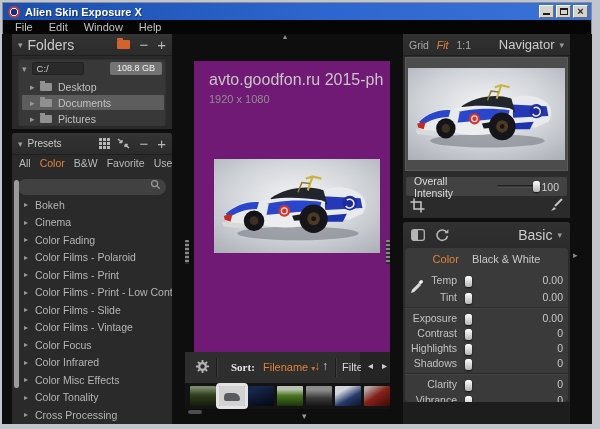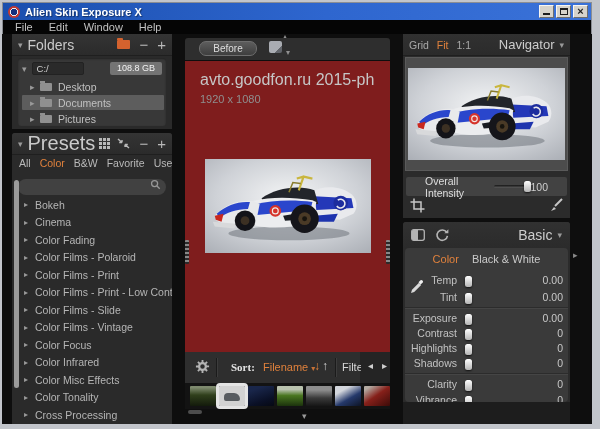--- a/index.html
+++ b/index.html
@@ -57,21 +57,21 @@
   .vscroll{position:absolute;left:2px;top:47px;width:5px;height:208px;background:#9b9b9b;border-radius:2.5px;}
   
   #center{position:absolute;left:183px;top:0;width:205px;height:390px;}
   .uptri{position:absolute;top:-1px;left:98px;color:#8f8f8f;font-size:8px;line-height:8px;}
   .ctoolbar{position:absolute;left:0;right:0;top:4px;height:22px;background:#2e2e2e;border-radius:3px 3px 0 0;}
   .beforebtn{position:absolute;left:14px;top:3px;width:58px;height:15px;border-radius:7px;
     background:linear-gradient(#5d5d5d,#3e3e3e);border:1px solid #6e6e6e;color:#ddd;font-size:10px;text-align:center;line-height:13px;}
   .markicon{position:absolute;left:84px;top:3px;width:13px;height:12px;border-radius:2px;
     background:linear-gradient(135deg,#a9acb2 68%,#62656b 68%);}
   .markicon::after{content:"▾";position:absolute;right:-8px;bottom:-4px;color:#8f8f8f;font-size:8px;}
-  .preview{position:absolute;left:0;right:0;top:27px;height:291px;background:#7f1d1d;}
+  .preview{position:absolute;left:9px;right:0;top:27px;height:291px;background:#701a75;}
   .phototitle{position:absolute;left:15px;top:10px;color:#c6c6c6;font-size:16px;white-space:nowrap;}
   .photodims{position:absolute;left:15px;top:32px;color:#8f8f8f;font-size:11px;}
   .mainphoto{position:absolute;left:20px;top:98px;width:166px;height:94px;}
   .grip{position:absolute;top:206px;width:4px;height:24px;background:repeating-linear-gradient(#888 0 2px,#2a2a2a 2px 4px);border-radius:1px;}
   .gripL{left:0;} .gripR{left:201px;}
   .btoolbar{position:absolute;left:0;right:0;top:318px;height:31px;
     background:linear-gradient(to right,#2e2e2e 0,#2e2e2e 175px,#242424 175px);}
   .vsep{position:absolute;top:6px;width:1px;height:19px;background:#1b1b1b;box-shadow:1px 0 0 #3c3c3c;}
   .sortlbl{position:absolute;left:46px;top:9px;color:#e2e2e2;font-size:11px;font-weight:bold;font-family:Liberation Serif, serif;}
   .sortval{position:absolute;left:78px;top:9px;color:#e0813c;font-size:11px;}
@@ -92,25 +92,25 @@
   .t4{background:linear-gradient(#b9c2ae 18%,#49761f 48%,#1c330d);}
   .t5{background:linear-gradient(#8d8d8d 20%,#3a3a3a 60%,#161616);}
   .t6{background:linear-gradient(150deg,#d3d6dc 25%,#25396b 60%,#0d1425);}
   .t7{background:linear-gradient(145deg,#b3aaa2 12%,#86201a 48%,#3c0b08);}
   .hpill{position:absolute;left:3px;top:376px;width:14px;height:4px;background:#4d4d4d;border-radius:2px;}
   .dntri{position:absolute;left:117px;top:377px;color:#9a9a9a;font-size:9px;}
   
   #right{position:absolute;left:401px;top:0;width:167px;height:390px;}
   .navpanel{position:absolute;left:0;right:0;top:0;height:184px;background:#2b2b2b;border-radius:3px 3px 0 0;}
   .modes{display:flex;gap:8px;font-size:10.5px;color:#a8a8a8;}
-  .mode.on{color:#e0813c;}
+  .mode.on{color:#e0813c;font-style:italic;}
   .rtitle{margin-left:auto;color:#cdcdcd;font-size:13px;}
   .navbox{position:absolute;left:2px;right:2px;top:23px;height:114px;background:#4c4c4c;box-shadow:inset 0 0 0 1px #5a5a5a;}
   .navphoto{position:absolute;left:3px;right:3px;top:11px;height:92px;}
-  .introw{position:absolute;left:3px;right:3px;top:143px;height:19px;background:#424242;border-radius:2px;display:flex;align-items:center;padding:0 19px;}
+  .introw{position:absolute;left:3px;right:3px;top:143px;height:19px;background:#424242;border-radius:2px;display:flex;align-items:center;padding:0 8px;}
   .intlabel{color:#dedede;font-size:10.5px;}
   .intvalue{margin-left:auto;color:#cfcfcf;font-size:10.5px;}
   .track{position:relative;height:3px;background:linear-gradient(#161616,#5a5a5a);border-radius:2px;}
   .inttrack{width:48px;margin-left:12px;}
   .handle{position:absolute;top:-4px;width:7px;height:11px;border-radius:2.5px;
     background:linear-gradient(#fefefe,#b5b5b5);box-shadow:0 1px 2px rgba(0,0,0,.7);}
   .iconrow{position:absolute;left:0;right:0;top:162px;height:22px;}
   .cropwrap{position:absolute;left:7px;top:2px;}
   .brushwrap{position:absolute;right:7px;top:2px;}
   .basicpanel{position:absolute;left:0;right:0;top:188px;height:180px;background:#2b2b2b;border-radius:3px 3px 0 0;overflow:hidden;}
@@ -192,21 +192,21 @@
           <span class="tri">▸</span>
           <span class="ficon"></span>
           <span>Pictures</span>
         </div>
       </div>
     </div>
 
     <div id="presets">
       <div class="panel-h">
         <span class="tri">▾</span>
-        <span class="ptitle" style="font-size:20px">Presets</span>
+        <span class="ptitle" style="font-size:10px">Presets</span>
         <span style="margin-left:auto">
           <svg width="11" height="11" viewBox="0 0 11 11">
               <g fill="#b8b8b8">
                 <rect width="3" height="3"></rect>
                 <rect x="4" width="3" height="3"></rect>
                 <rect x="8" width="3" height="3"></rect>
                 <rect y="4" width="3" height="3"></rect>
                 <rect x="4" y="4" width="3" height="3"></rect>
                 <rect x="8" y="4" width="3" height="3"></rect>
                 <rect y="8" width="3" height="3"></rect>
@@ -292,24 +292,20 @@
         <div class="pitem">
             <span class="tri">▸</span>
             <span>Cross Processing</span>
           </div>
       </div>
       <div class="vscroll"></div>
     </div>
 
     <div id="center">
       <span class="uptri">▴</span>
-      <div class="ctoolbar">
-        <div class="beforebtn">Before</div>
-        <div class="markicon"></div>
-      </div>
       <div class="preview">
         <div class="phototitle">avto.goodfon.ru 2015-ph</div>
         <div class="photodims">1920 x 1080</div>
         <div class="mainphoto">
           <svg width="166" height="94" viewBox="0 0 170 96" preserveAspectRatio="none">
             <defs>
               <radialGradient id="pbg" cx="50%" cy="42%" r="78%">
                 <stop offset="0" stop-color="#f4f5f6"></stop>
                   <stop offset="0.55" stop-color="#cfd2d7"></stop>
                   <stop offset="1" stop-color="#a9adb4"></stop>

